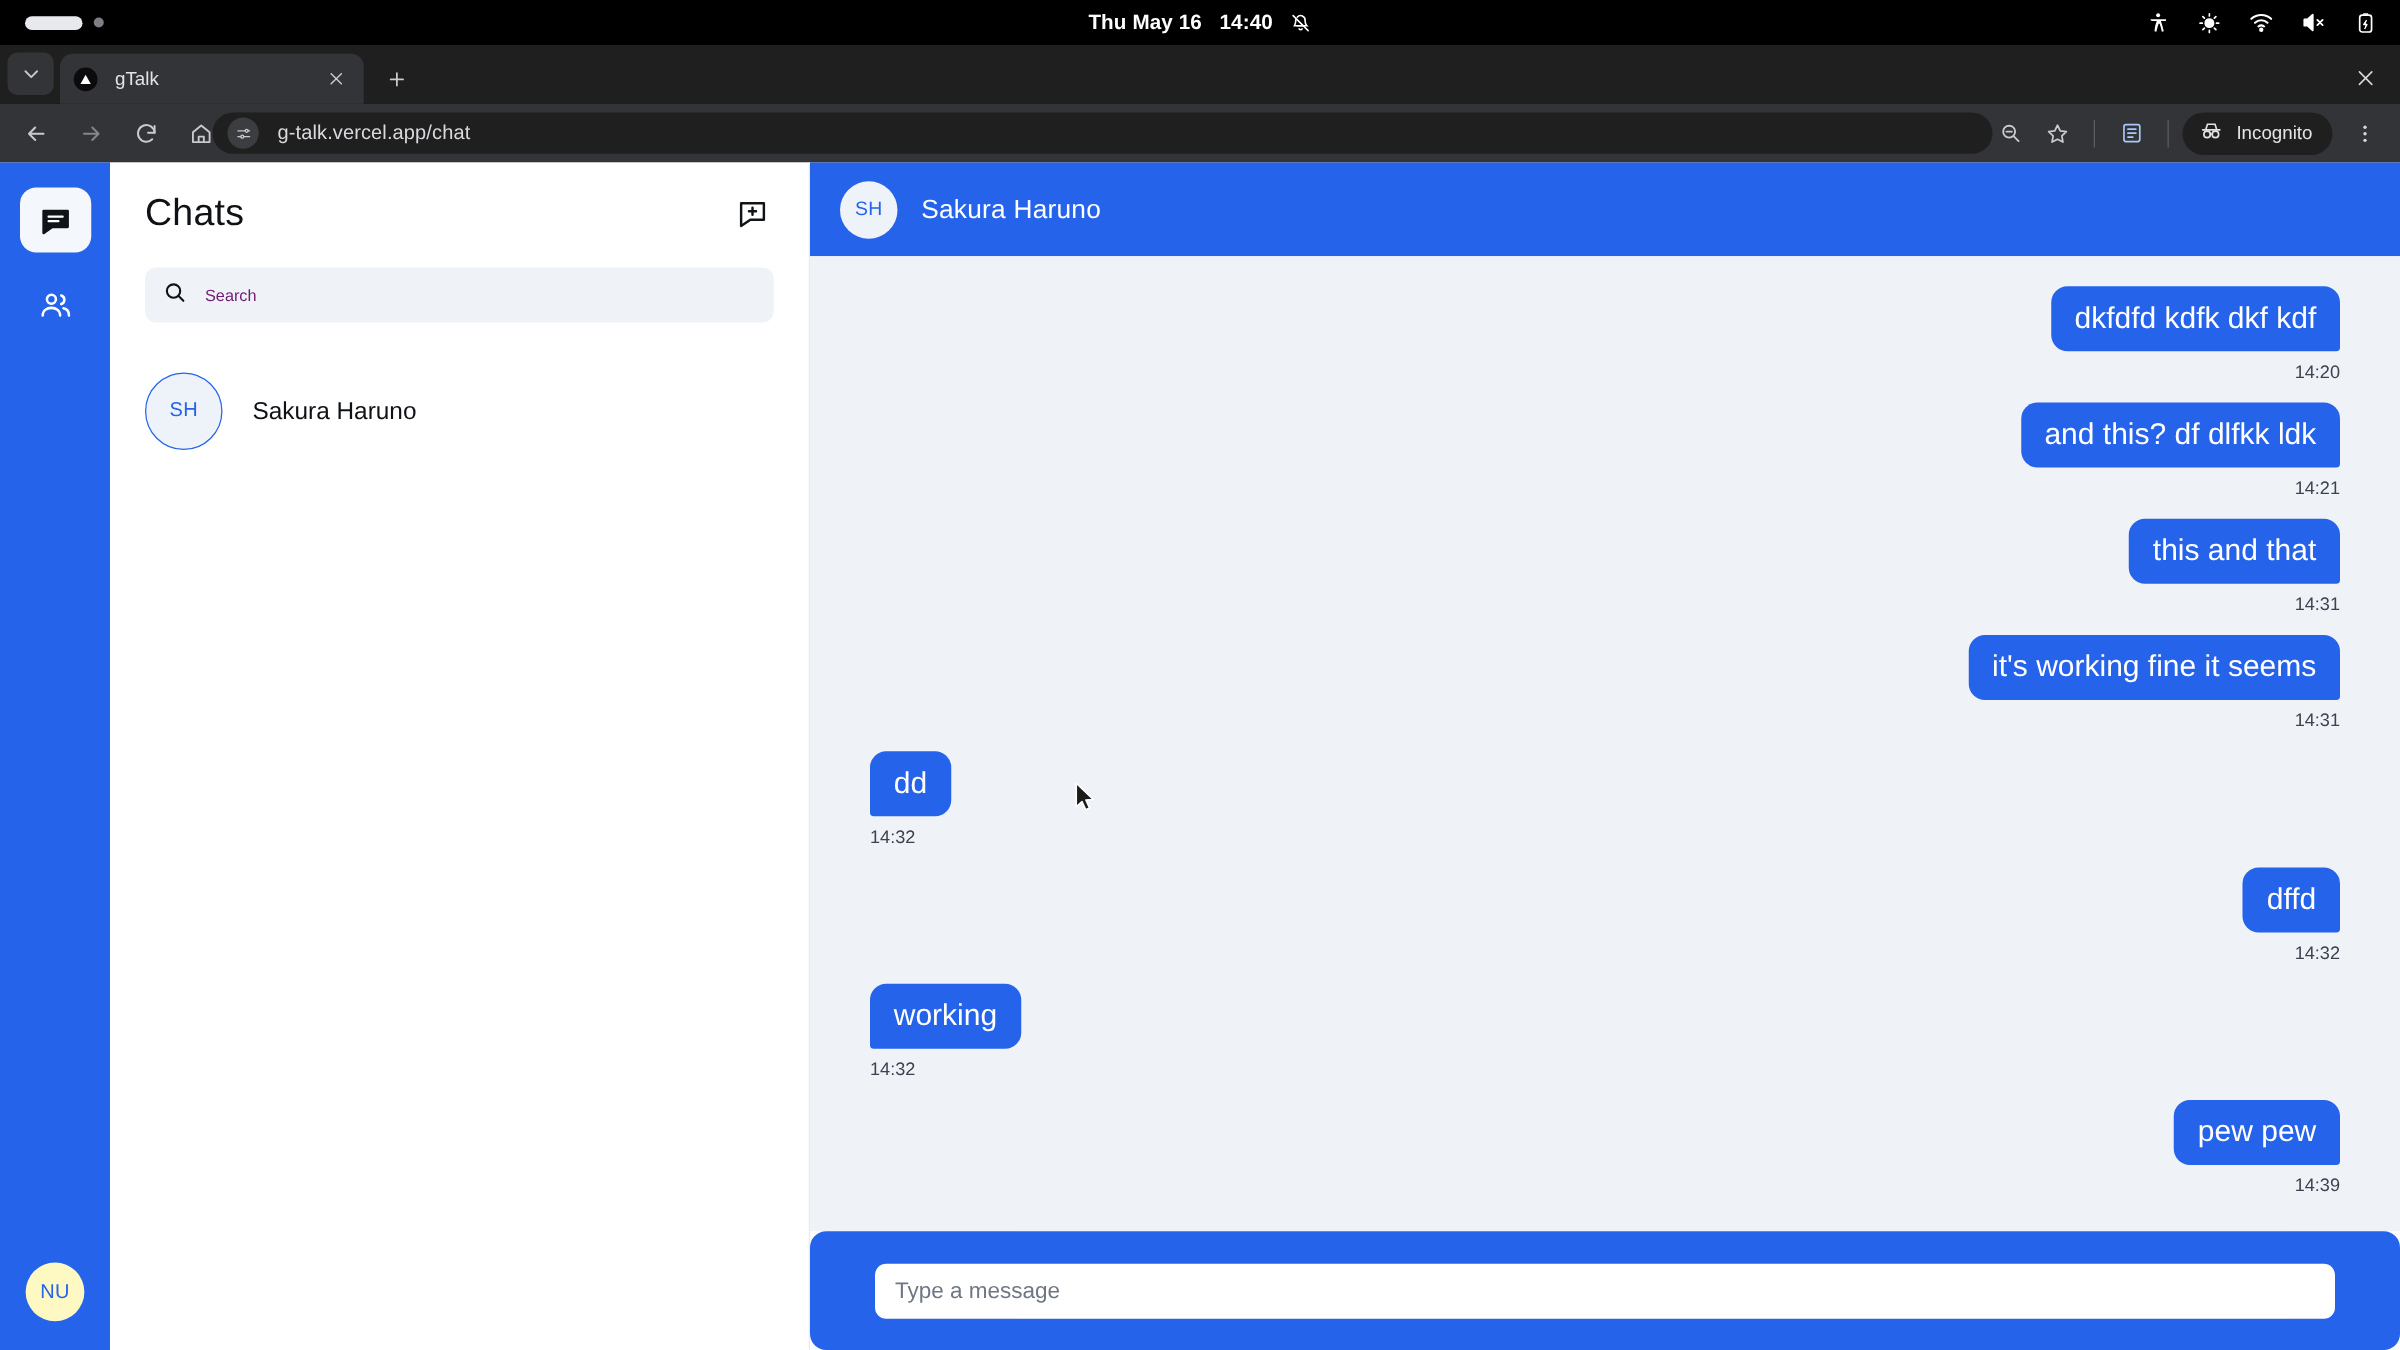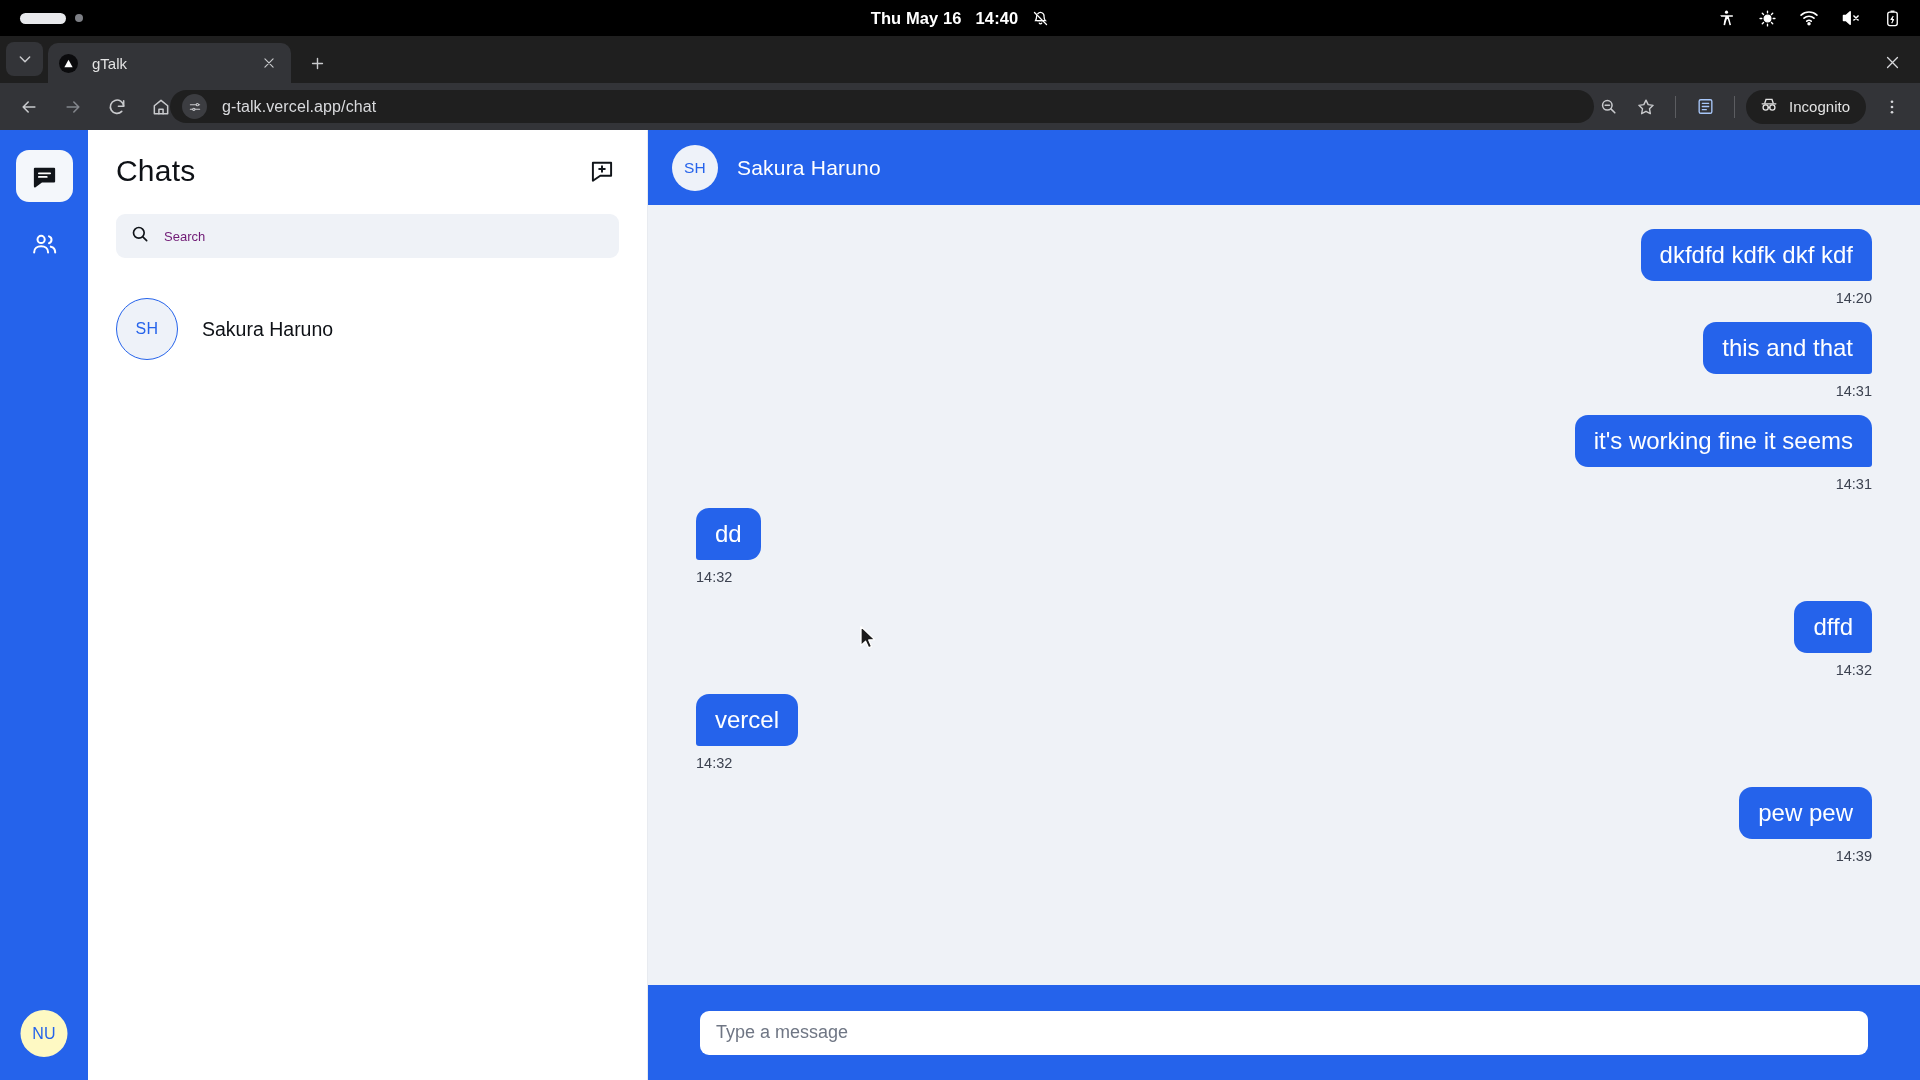--- a/index.html
+++ b/index.html
@@ -165,21 +165,21 @@
   .bubble {
     background: #2563eb; color: #fff; font-size: 24px; line-height: 1;
     padding: 14px 19px; border-radius: 13px; max-width: 60%;
     white-space: nowrap;
   }
   .msg-row.out .bubble { border-bottom-right-radius: 3px; }
   .msg-row.in  .bubble { border-bottom-left-radius: 3px; }
   .stamp { font-size: 14.5px; color: #3c4250; margin-top: 9px; }
   .composer {
     flex: 0 0 95px; background: #2563eb;
-    display: flex; align-items: center; padding: 0 52px;
+    display: flex; align-items: center; padding: 0 52px; border-radius: 13px;
   }
   .composer-input {
     flex: 1 1 auto; height: 44px; background: #fff; border-radius: 9px;
     display: flex; align-items: center; padding: 0 16px;
   }
   .composer-input .ph { color: #6f7684; font-size: 18px; }
 
   
   .cursor { position: absolute; left: 859px; top: 625px; width: 20px; height: 26px; pointer-events: none; }
 </style>
@@ -401,37 +401,41 @@
         <div class="conv-av">SH</div>
         <div class="conv-name">Sakura Haruno</div>
       </div>
 
       <div class="messages" id="messages">
           <div class="msg-row out">
             <div class="bubble">dkfdfd kdfk dkf kdf</div>
             <div class="stamp">14:20</div>
           </div>
           <div class="msg-row out">
+            <div class="bubble">and this? df dlfkk ldk</div>
+            <div class="stamp">14:21</div>
+          </div>
+          <div class="msg-row out">
             <div class="bubble">this and that</div>
             <div class="stamp">14:31</div>
           </div>
           <div class="msg-row out">
             <div class="bubble">it's working fine it seems</div>
             <div class="stamp">14:31</div>
           </div>
           <div class="msg-row in">
             <div class="bubble">dd</div>
             <div class="stamp">14:32</div>
           </div>
           <div class="msg-row out">
             <div class="bubble">dffd</div>
             <div class="stamp">14:32</div>
           </div>
           <div class="msg-row in">
-            <div class="bubble">vercel</div>
+            <div class="bubble">working</div>
             <div class="stamp">14:32</div>
           </div>
           <div class="msg-row out">
             <div class="bubble">pew pew</div>
             <div class="stamp">14:39</div>
           </div>
         </div>
 
       <div class="composer">
         <div class="composer-input">

